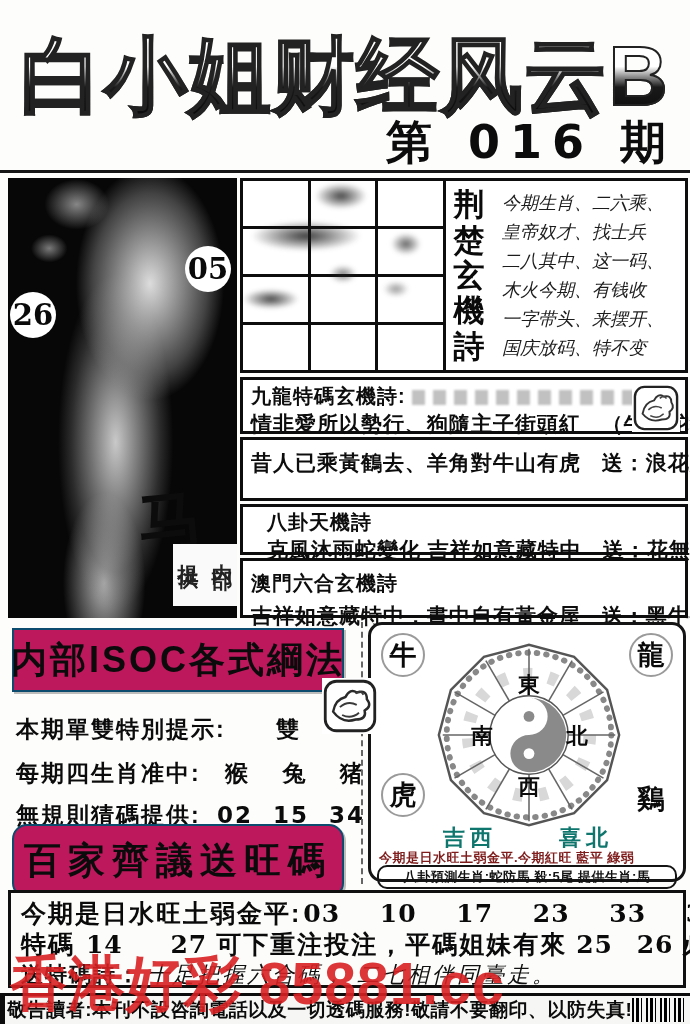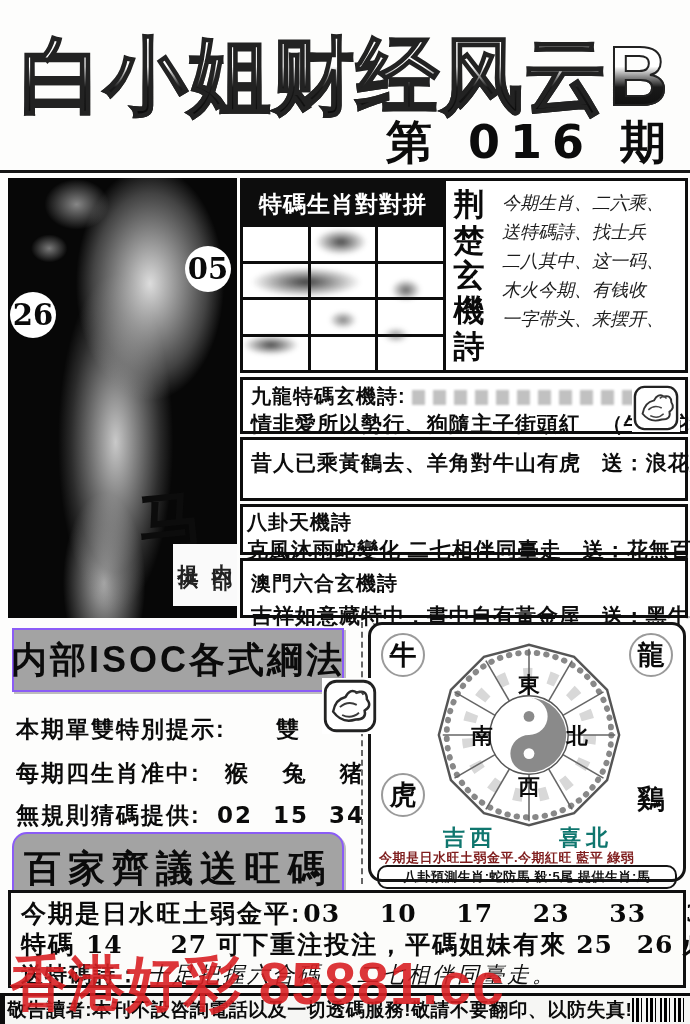--- a/index.html
+++ b/index.html
@@ -62,50 +62,50 @@
     background:#0d0d0d; gap:3px; padding:0; position:relative; }
   .zgrid > div { background:#fff; }
   .smudge { position:absolute; border-radius:50%; filter:blur(2px); }
   .jingchu { flex:1; display:flex; }
   .jc-title { width:46px; display:flex; flex-direction:column; align-items:center; justify-content:space-around; padding:6px 0; }
   .jc-title span { font-size:31px; font-weight:bold; line-height:1; color:#0a0a0a; }
   .jc-poem { flex:1; padding:7px 2px 4px 10px; }
   .jc-poem div { font-size:18px; line-height:29px; font-style:italic; font-family:"DejaVu Serif", serif; color:#1c1c1c; white-space:nowrap; }
   .secB { top:377px; height:57px; padding:3px 8px; }
   .secC { top:437px; height:64px; padding:3px 8px; }
-  .secD { top:504px; height:51px; padding:2px 4px; }
+  .secD { top:504px; height:51px; padding:2px 24px; }
   .secE { top:558px; height:60px; padding:9px 8px; }
   .ln-title { font-size:20px; font-weight:bold; letter-spacing:1px; color:#0d0d0d; white-space:nowrap; }
   .ln-poem  { font-size:21px; font-weight:bold; letter-spacing:1px; color:#0d0d0d; white-space:nowrap; }
   .ln-send  { margin-left:14px; }
   .faded-line {
     display:inline-block; vertical-align:middle; width:250px; height:15px; margin-left:6px;
     background:repeating-linear-gradient(90deg, rgba(40,40,40,.38) 0 13px, rgba(0,0,0,0) 13px 21px);
     filter:blur(1.2px); opacity:.75;
   }
   .seal {
     position:absolute; background:#fff; display:flex; align-items:center; justify-content:center;
   }
   .sealB { right:5px; top:4px; width:48px; height:48px; }
   .seal2 { left:322px; top:678px; width:56px; height:56px; z-index:6; }
   
   .isoc { position:absolute; left:8px; top:622px; width:352px; height:198px; }
   .box-head {
-    border:2px solid #8b5cf6; background:#a3a3a3; box-shadow:2px 2px 0 rgba(70,70,70,.35);
+    border:2px solid #0c4a6e; background:#be185d; box-shadow:2px 2px 0 rgba(70,70,70,.35);
     display:flex; align-items:center; justify-content:center; font-weight:bold; color:#0b0b0b;
   }
   .isoc-head { position:absolute; left:4px; top:6px; width:332px; height:64px; font-size:36px; letter-spacing:3px; white-space:nowrap; }
   .isoc-row { position:absolute; left:8px; font-size:23px; font-weight:bold; letter-spacing:2px; white-space:nowrap; color:#0b0b0b; }
   .isoc-r1 { top:92px; }  .isoc-r2 { top:136px; }  .isoc-r3 { top:178px; }
   .val-gap { margin-left:42px; }
   .word-sp { word-spacing:24px; }
   .digit { font-family:"DejaVu Sans", sans-serif; }
   .v-divider { position:absolute; left:361px; top:622px; height:262px; border-left:2px dashed #666; }
   .baijia { position:absolute; left:8px; top:824px; width:352px; height:64px; }
-  .baijia-head { position:absolute; left:4px; top:8px; width:332px; height:74px; font-size:37px; letter-spacing:7px; white-space:nowrap;border-radius:15px; }
+  .baijia-head { position:absolute; left:4px; top:0; width:332px; height:74px; font-size:37px; letter-spacing:7px; white-space:nowrap;border-radius:15px; }
   
   .bagua {
     position:absolute; left:368px; top:622px; width:318px; height:260px;
     border:3px solid #141414; border-radius:14px; background:#fff;
   }
   .corner { position:absolute; font-size:27px; font-weight:bold; color:#0a0a0a; width:44px; height:44px;
     display:flex; align-items:center; justify-content:center; }
   .ringed { border:2px solid #9a9a9a; border-radius:50%; }
   .c-tl { left:10px; top:8px; }   .c-tr { right:10px; top:8px; }
   .c-bl { left:10px; top:148px; } .c-br { right:10px; top:152px; }
@@ -154,21 +154,20 @@
     <div class="ball ball-05">05</div>
     <div class="big-horse">马</div>
     <div class="credit-box">
       <span class="credit-col">提供</span>
       <span class="credit-col">内部</span>
     </div>
   </div>
 
   <div class="sec secA">
     <div class="gridwrap">
-      <div class="grid-head">特碼生肖對對拼</div>
       <div class="zgrid">
         <div></div>
           <div></div>
           <div></div>
         <div></div>
           <div></div>
           <div></div>
         <div></div>
           <div></div>
           <div></div>
@@ -186,24 +185,25 @@
     <div class="jingchu">
       <div class="jc-title">
         <span>荆</span>
         <span>楚</span>
         <span>玄</span>
         <span>機</span>
         <span>詩</span>
       </div>
       <div class="jc-poem">
         <div>今期生肖、二六乘、</div>
-        <div>送特碼詩、找士兵</div>
+        <div>皇帝奴才、找士兵</div>
         <div>二八其中、这一码、</div>
         <div>木火今期、有钱收</div>
         <div>一字带头、来摆开、</div>
+        <div>国庆放码、特不变</div>
       </div>
     </div>
   </div>
 
   <div class="sec secB">
     <div class="ln-title">
       <span>九龍特碼玄機詩:</span><span class="faded-line"></span>
     </div>
     <div class="ln-poem">
       <span>情非愛所以勢行、狗隨主子街頭紅</span>
@@ -221,21 +221,21 @@
   <div class="sec secC">
     <div class="ln-poem" style="margin-top:6px;">
       <span>昔人已乘黃鶴去、羊角對牛山有虎</span>
       <span class="ln-send">送：浪花飛濺</span>
     </div>
   </div>
 
   <div class="sec secD">
     <div class="ln-title">八卦天機詩</div>
     <div class="ln-poem">
-      <span>克風沐雨蛇變化 二七相伴同臺走</span>
+      <span>克風沐雨蛇變化 吉祥如意藏特中</span>
       <span class="ln-send">送：花無百日紅</span>
     </div>
   </div>
 
   <div class="sec secE">
     <div class="ln-title">澳門六合玄機詩</div>
     <div class="ln-poem" style="margin-top:5px;">
       <span>吉祥如意藏特中，書中自有黃金屋</span>
       <span class="ln-send">送：黑牛生白犢</span>
     </div>

